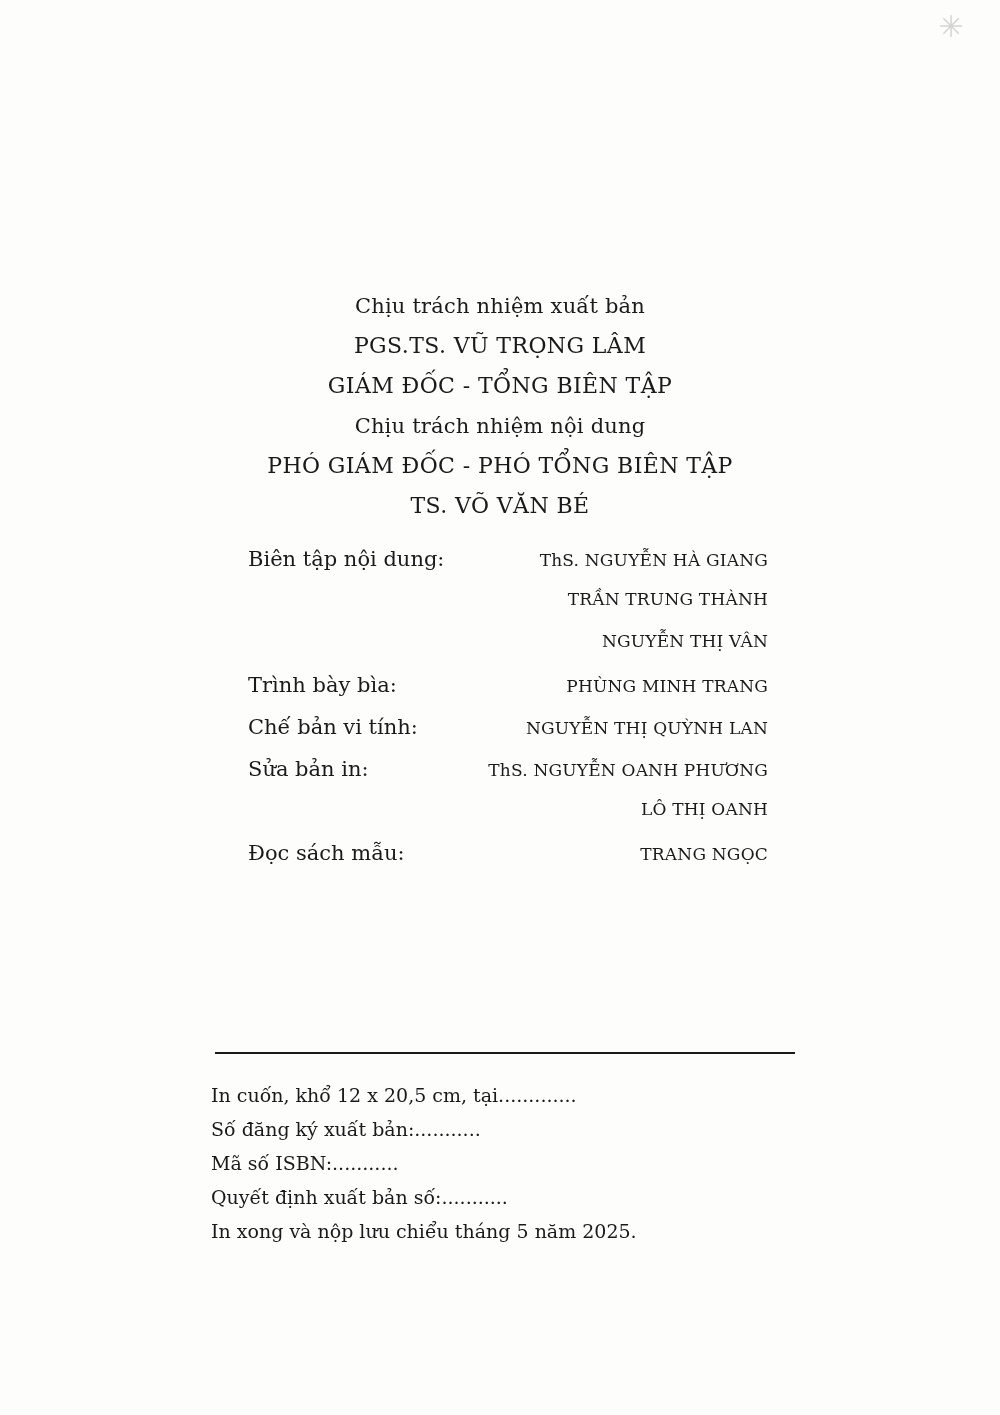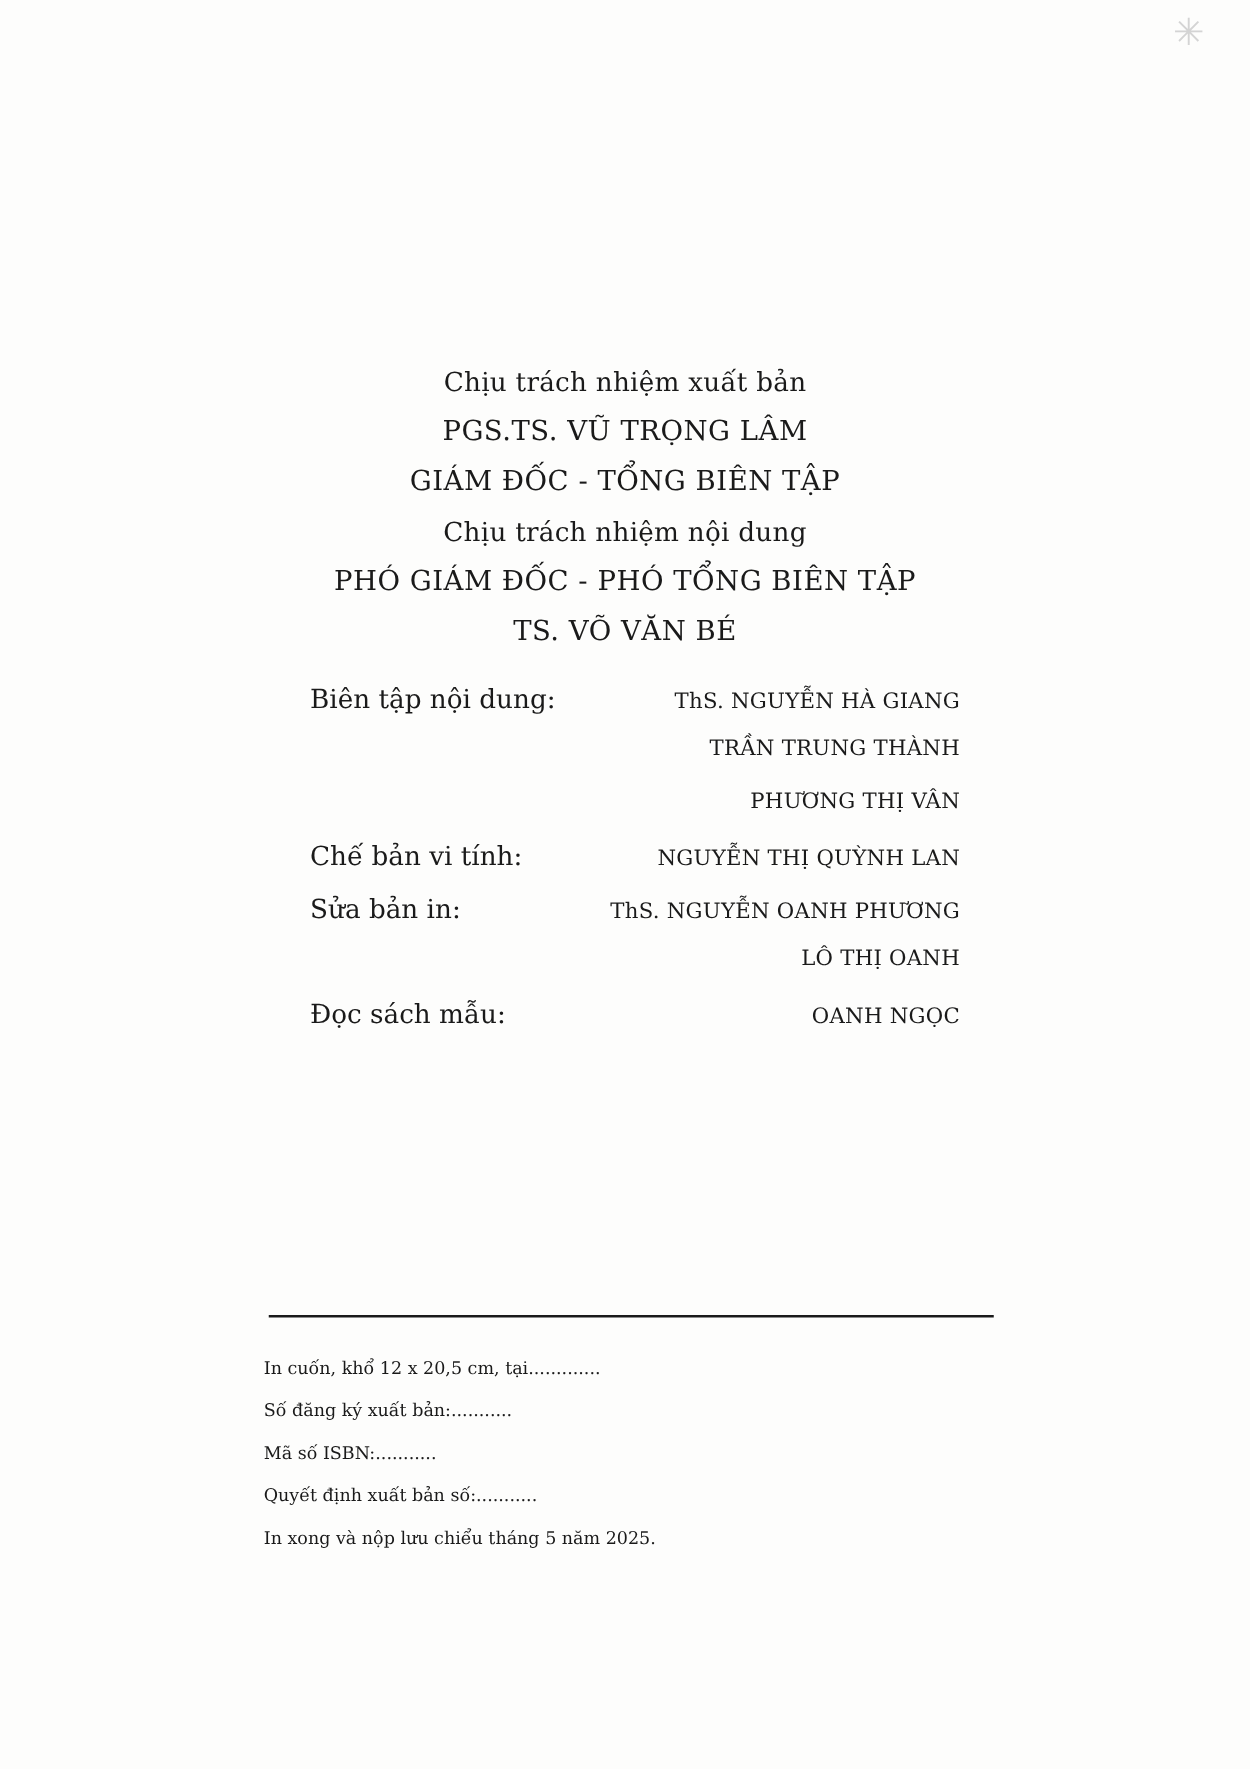--- a/index.html
+++ b/index.html
@@ -91,21 +91,21 @@
   }
 
   
   .colophon {
     position: absolute;
     left: 211px;
     top: 1078px;
     width: 620px;
   }
   .colophon .cline {
-    font-size: 14px;
+    font-size: 19px;
     line-height: 34px;
     white-space: nowrap;
   }
 </style>
 </head>
 <body>
 
 <div class="page">
 
   <div class="corner-mark">✳</div>
@@ -123,37 +123,41 @@
       <div class="credit-row">
         <div class="credit-label">Biên tập nội dung:</div>
         <div class="credit-value">ThS. NGUYỄN HÀ GIANG</div>
       </div>
       <div class="credit-row">
         <div class="credit-label"></div>
         <div class="credit-value">TRẦN TRUNG THÀNH</div>
       </div>
       <div class="credit-row">
         <div class="credit-label"></div>
-        <div class="credit-value">PHƯƠNG THỊ VÂN</div>
+        <div class="credit-value">NGUYỄN THỊ VÂN</div>
+      </div>
+      <div class="credit-row">
+        <div class="credit-label">Trình bày bìa:</div>
+        <div class="credit-value">PHÙNG MINH TRANG</div>
       </div>
       <div class="credit-row">
         <div class="credit-label">Chế bản vi tính:</div>
         <div class="credit-value">NGUYỄN THỊ QUỲNH LAN</div>
       </div>
       <div class="credit-row">
         <div class="credit-label">Sửa bản in:</div>
         <div class="credit-value">ThS. NGUYỄN OANH PHƯƠNG</div>
       </div>
       <div class="credit-row">
         <div class="credit-label"></div>
         <div class="credit-value">LÔ THỊ OANH</div>
       </div>
       <div class="credit-row">
         <div class="credit-label">Đọc sách mẫu:</div>
-        <div class="credit-value">OANH NGỌC</div>
+        <div class="credit-value">TRANG NGỌC</div>
       </div>
     </div>
 
   <div class="rule"></div>
 
   <div class="colophon">
       <div class="cline">In  cuốn, khổ 12 x 20,5 cm, tại.............</div>
       <div class="cline">Số đăng ký xuất bản:...........</div>
       <div class="cline">Mã số ISBN:...........</div>
       <div class="cline">Quyết định xuất bản số:...........</div>

